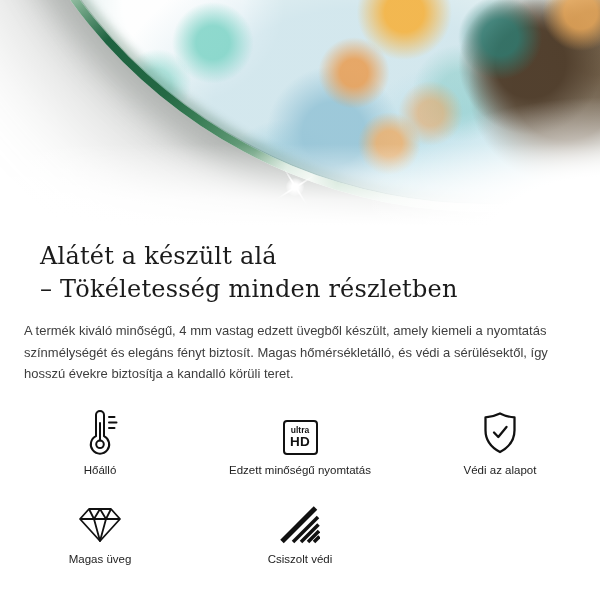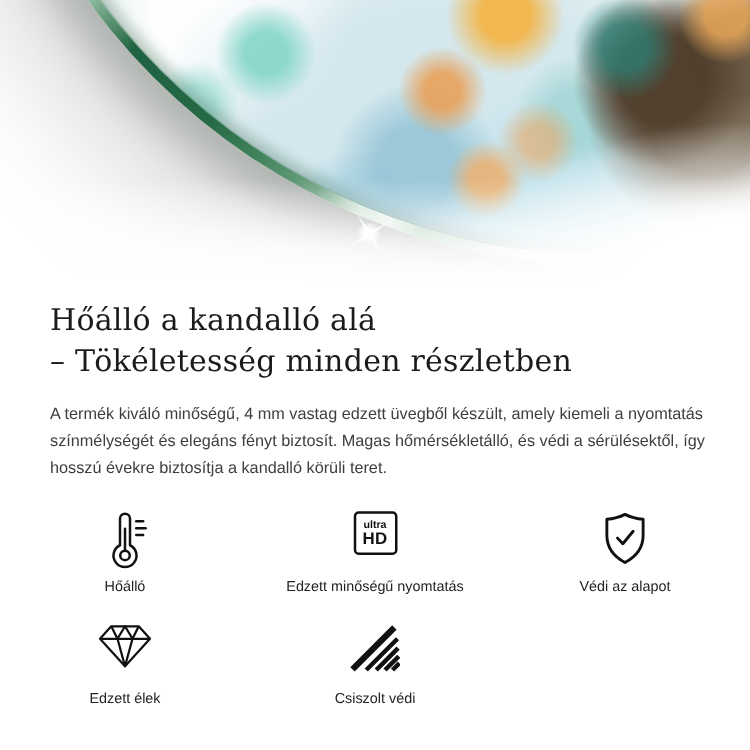--- a/index.html
+++ b/index.html
@@ -55,26 +55,26 @@
 
   .hero-fade { position:absolute; inset:0; pointer-events:none;
     background:
       radial-gradient(ellipse 340px 200px at 100% 104%, #fff 32%, rgba(255,255,255,0) 72%),
       linear-gradient(to bottom, rgba(255,255,255,0) 62%, rgba(255,255,255,.85) 86%, #fff 97%);
   }
 
   
   .title { margin:8px 40px 0; font-family:"DejaVu Serif","Liberation Serif",serif;
            font-weight:400; font-size:24px; line-height:33px; color:#1b1b1b; letter-spacing:.2px; }
-  .desc  { margin:14px 40px 0; width:527px; font-size:13px; line-height:21.5px; color:#3e3e3e; }
+  .desc  { margin:14px 24px 0; width:527px; font-size:13px; line-height:21.5px; color:#3e3e3e; }
 
   
   .features { display:grid; grid-template-columns:repeat(3,1fr); row-gap:22px; margin-top:24px; width:600px; }
   .feature  { display:flex; flex-direction:column; align-items:center; }
-  .icon-wrap{ height:46px; display:flex; align-items:flex-start; justify-content:center; }
+  .icon-wrap{ height:46px; display:flex; align-items:flex-end; justify-content:center; }
   .feature-label { margin-top:9px; font-size:11.5px; color:#232323; }
 
   svg.fi { display:block; }
   .uhd-box { width:35px; height:35px; border:2.4px solid #111; border-radius:4px;
              display:flex; flex-direction:column; align-items:center; justify-content:center; }
   .uhd-top    { font-size:8.5px; font-weight:700; color:#111; line-height:9px; }
   .uhd-bottom { font-size:13.5px; font-weight:700; color:#111; line-height:14px; letter-spacing:.3px; }
 </style>
 </head>
 <body>
@@ -83,21 +83,21 @@
   <div class="plate">
     <div class="plate-face"></div>
   </div>
   <div class="sparkle"></div>
   <div class="sparkle-core"></div>
   <div class="hero-fade"></div>
 </div>
 
 <main class="content">
 
-  <h1 class="title"><span>Hőálló a kandalló alá</span><br><span>– Tökéletesség minden részletben</span></h1>
+  <h1 class="title"><span>Alátét a készült alá</span><br><span>– Tökéletesség minden részletben</span></h1>
 
   <p class="desc">A termék kiváló minőségű, 4 mm vastag edzett üvegből készült, amely kiemeli a nyomtatás színmélységét és elegáns fényt biztosít. Magas hőmérsékletálló, és védi a sérülésektől, így hosszú évekre biztosítja a kandalló körüli teret.</p>
 
   <div class="features">
 
     <div class="feature">
       <div class="icon-wrap">
         <svg class="fi" width="38" height="46" viewBox="0 0 38 46" fill="none" stroke="#111">
           <path d="M15 27.2 V6 a4 4 0 0 1 8 0 v21.2 a9.2 9.2 0 1 1 -8 0 Z" stroke-width="2" stroke-linejoin="round"></path>
           <circle cx="19" cy="35.3" r="3.8" stroke-width="2"></circle>
@@ -132,21 +132,21 @@
 
     <div class="feature">
       <div class="icon-wrap">
         <svg class="fi" width="46" height="38" viewBox="0 0 46 38" fill="none" stroke="#111" stroke-width="1.8" stroke-linejoin="round">
           <path d="M3 13 12 3h22l9 10-20 22Z"></path>
           <path d="M3 13h40"></path>
           <path d="M12 3l5 10 6-10 6 10 5-10"></path>
           <path d="M17 13l6 22 6-22"></path>
         </svg>
       </div>
-      <div class="feature-label">Edzett élek</div>
+      <div class="feature-label">Magas üveg</div>
     </div>
 
     <div class="feature">
       <div class="icon-wrap">
         <svg class="fi" width="40" height="40" viewBox="0 0 40 40" stroke="#111">
           <line x1="2" y1="37.5" x2="35.5" y2="4" stroke-width="5"></line>
           <line x1="13" y1="38" x2="38" y2="13" stroke-width="3.6"></line>
           <line x1="21" y1="38" x2="38.5" y2="20.5" stroke-width="3.6"></line>
           <line x1="28" y1="38" x2="39" y2="27" stroke-width="3.6"></line>
           <line x1="34" y1="38" x2="39.5" y2="32.5" stroke-width="3.6"></line>

